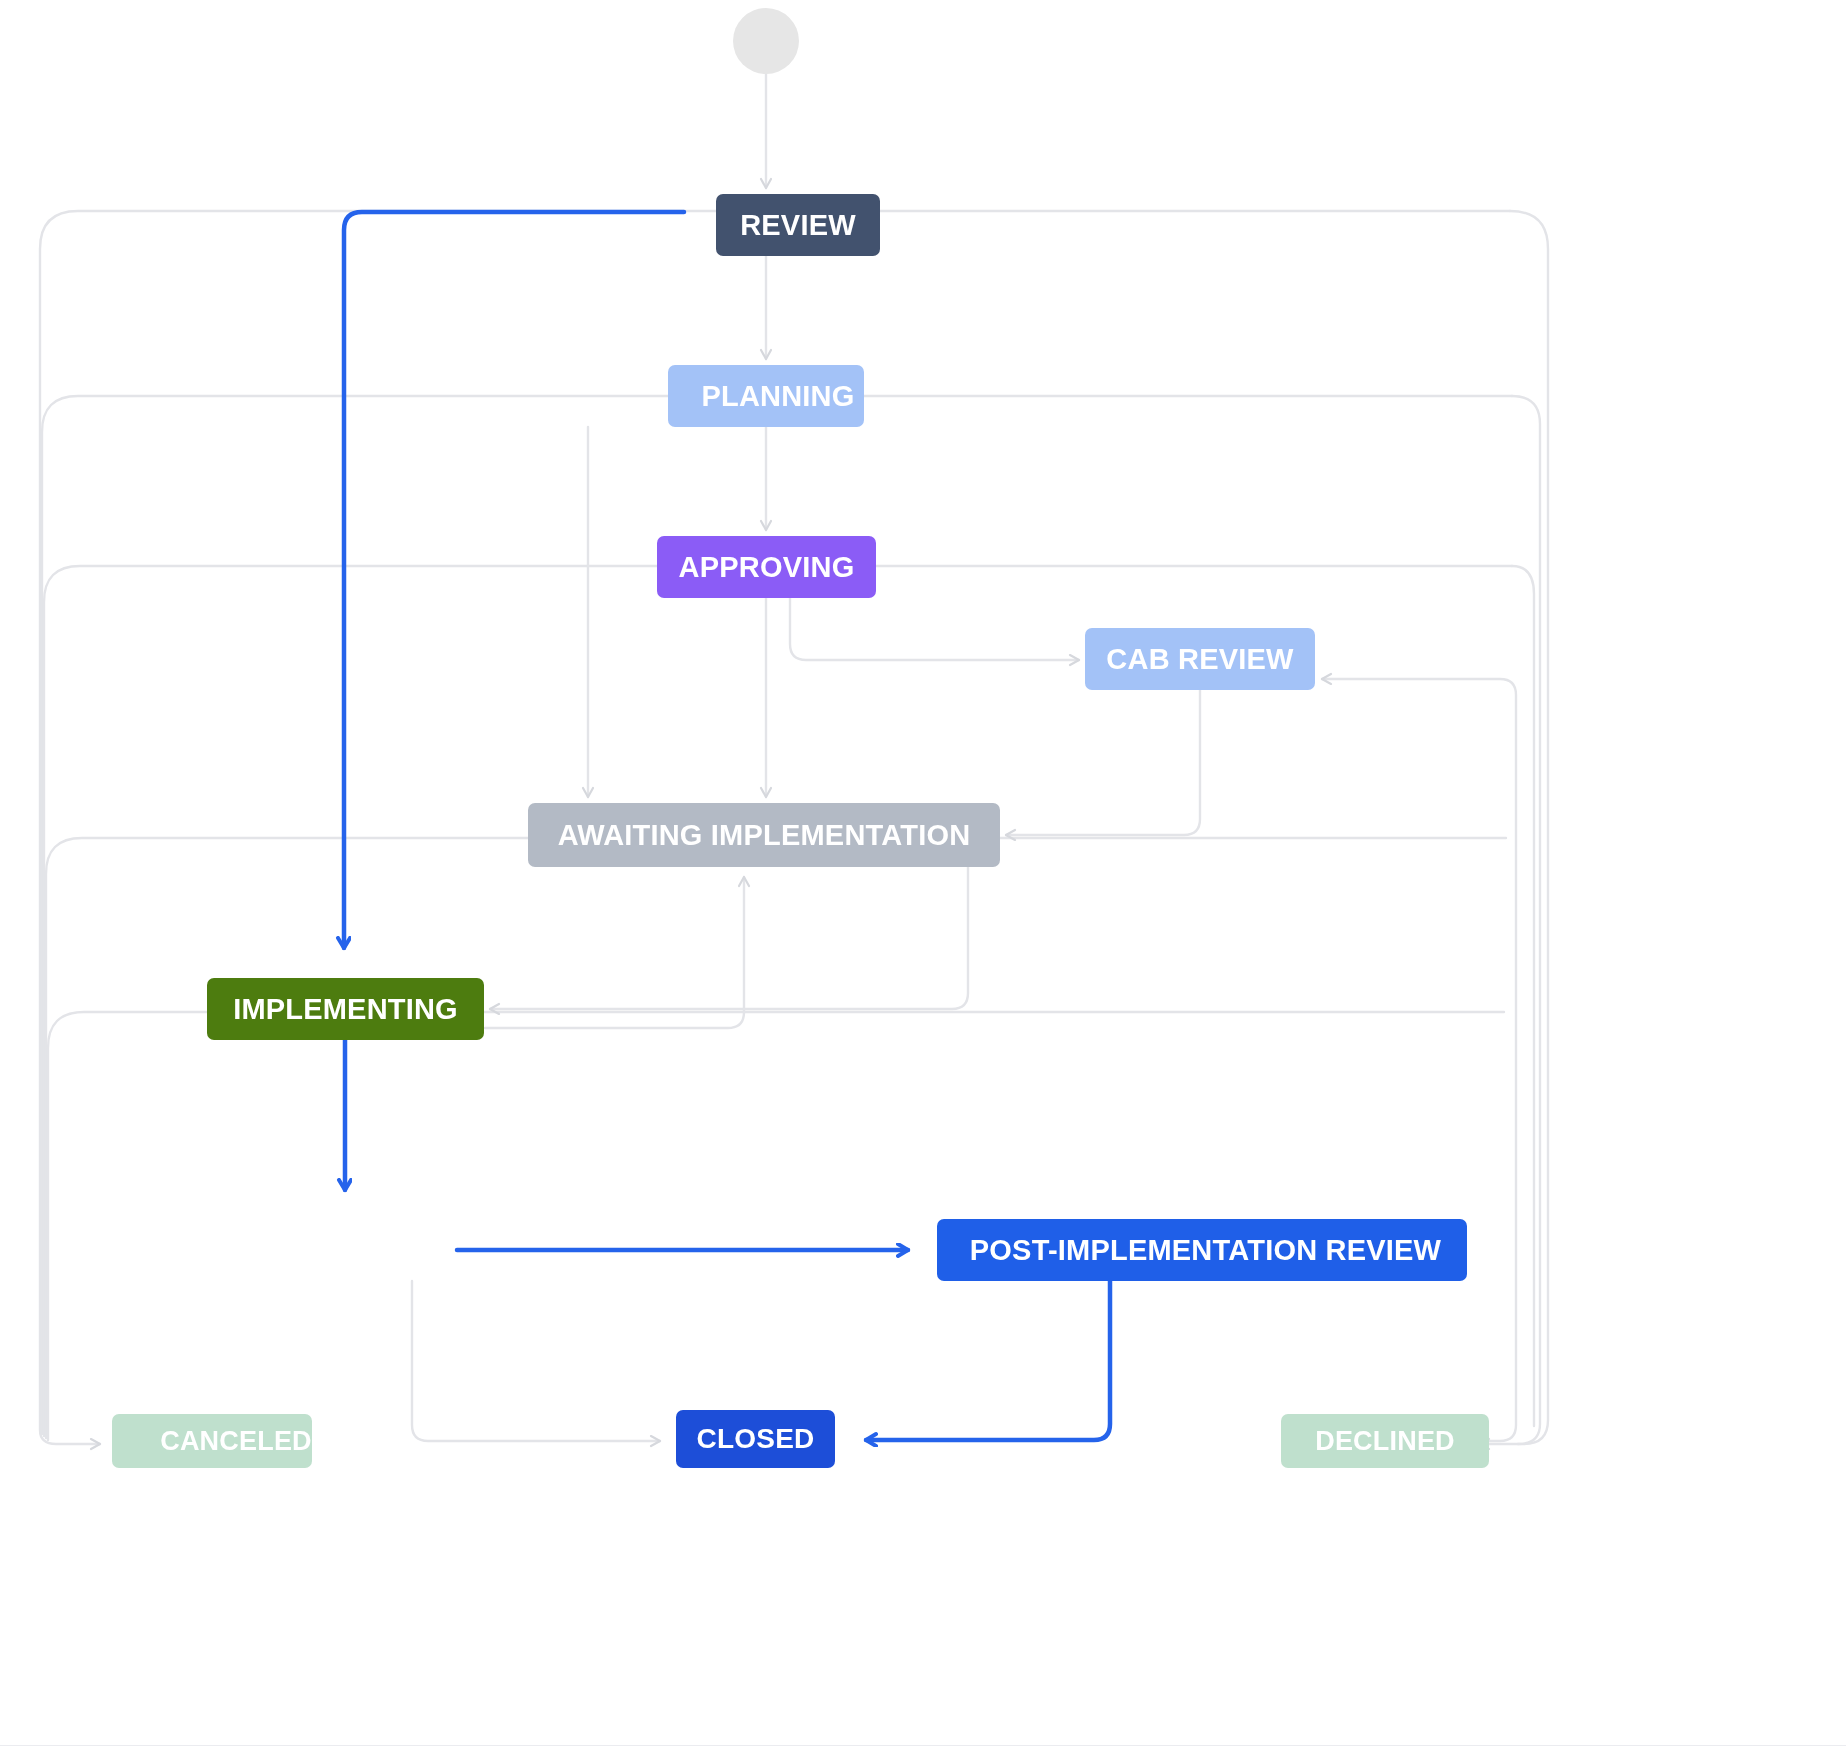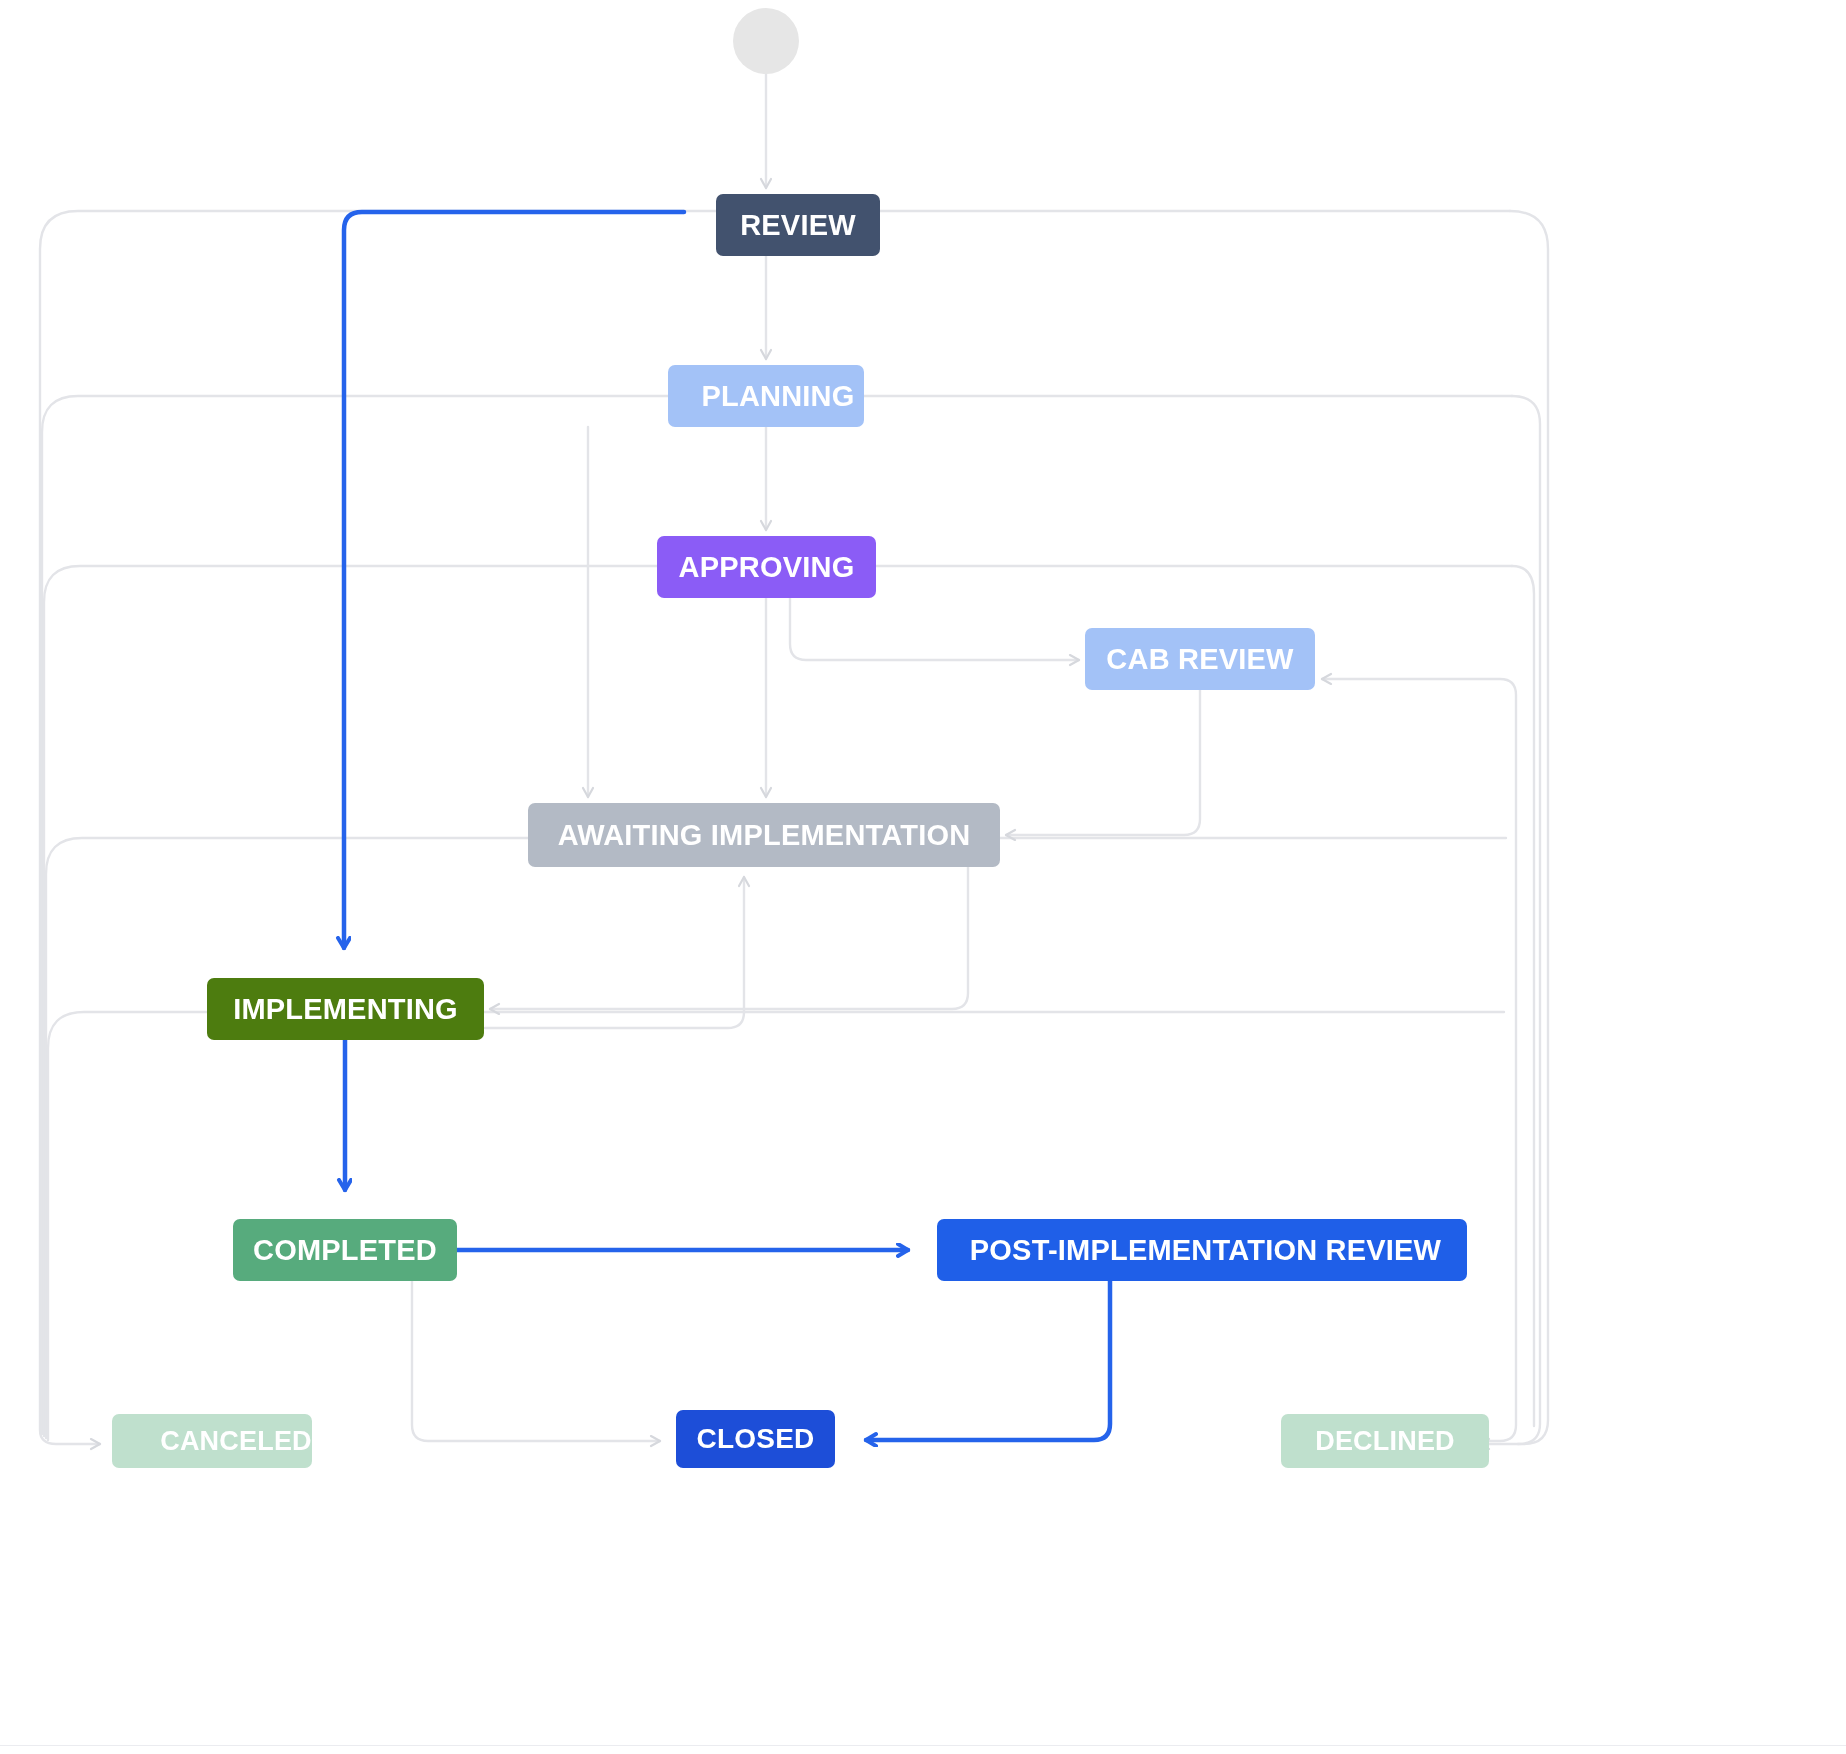--- a/index.html
+++ b/index.html
@@ -132,23 +132,20 @@
   </div>
 
   <div class="node" style="left:528px; top:803px; width:472px; height:64px; background:#b3bac5; font-size:29px;">
     <span>AWAITING IMPLEMENTATION</span>
   </div>
 
   <div class="node" style="left:207px; top:978px; width:277px; height:62px; background:#4d7c0f; font-size:29px;">
     <span>IMPLEMENTING</span>
   </div>
 
-  <div class="node" style="left:233px; top:1219px; width:224px; height:62px; background:#57ab7d; font-size:29px;">
-    <span>COMPLETED</span>
-  </div>
 
   <div class="node" style="left:937px; top:1219px; width:530px; height:62px; background:#1f5fe8; font-size:29px;padding-left:7px;">
     <span>POST-IMPLEMENTATION REVIEW</span>
   </div>
 
   <div class="node" style="left:112px; top:1414px; width:200px; height:54px; background:#bfe0cd; font-size:27px;padding-left:48px;">
     <span>CANCELED</span>
   </div>
 
   <div class="node" style="left:676px; top:1410px; width:159px; height:58px; background:#1d4ed8; font-size:28px;">

